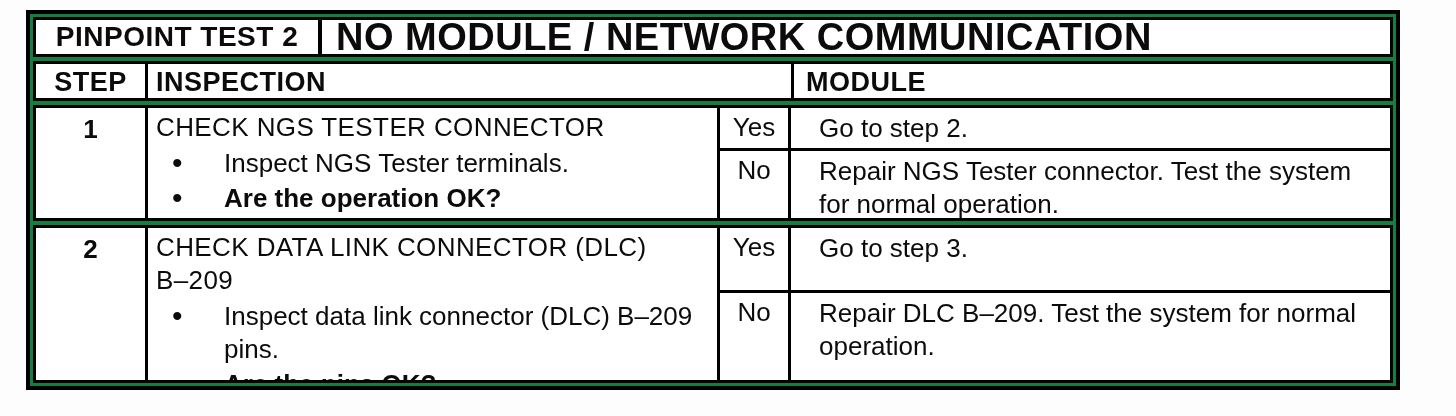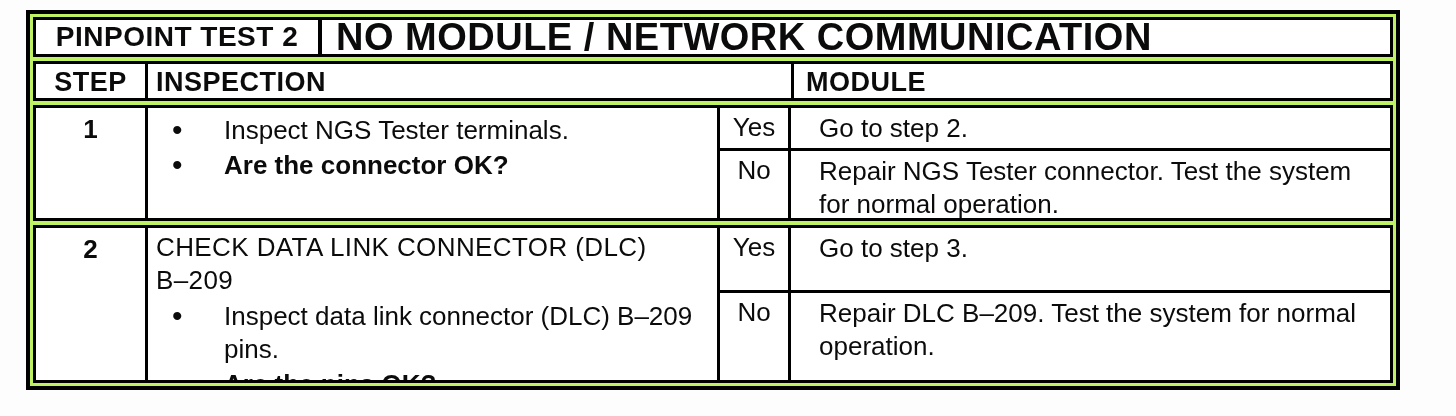--- a/index.html
+++ b/index.html
@@ -13,21 +13,21 @@
     overflow: hidden;
   }
   .ptable {
     position: absolute;
     left: 26px;
     top: 10px;
     width: 1374px;
     height: 380px;
     border: 4px solid #000;
     padding: 1px;
-    background: #bef264;
+    background: #15803d;
     display: flex;
     flex-direction: column;
     box-sizing: border-box;
   }
   .trow {
     border: 3px solid #000;
     margin: 2px;
     display: flex;
     overflow: hidden;
     background: #fff;
@@ -118,28 +118,29 @@
 
     <div class="trow row-header">
       <div class="cell c-step hdr">STEP</div>
       <div class="cell c-insp-span hdr">INSPECTION</div>
       <div class="cell c-action-hdr hdr">MODULE</div>
     </div>
 
     <div class="trow row-step1">
       <div class="cell c-step stepnum">1</div>
       <div class="cell c-insp">
+        <div class="insp-title">CHECK NGS TESTER CONNECTOR</div>
         <div class="bullets">
           <div class="bullet-line">
             <span class="bullet-glyph">•</span>
             <span class="bullet-text">Inspect NGS Tester terminals.</span>
           </div>
           <div class="bullet-line">
             <span class="bullet-glyph">•</span>
-            <span class="bullet-text b-bold">Are the connector OK?</span>
+            <span class="bullet-text b-bold">Are the operation OK?</span>
           </div>
         </div>
       </div>
       <div class="branches">
         <div class="branch br-yes-1">
           <div class="cell c-yn">Yes</div>
           <div class="cell c-action">
             <span class="action-text">Go to step 2.</span>
           </div>
         </div>

